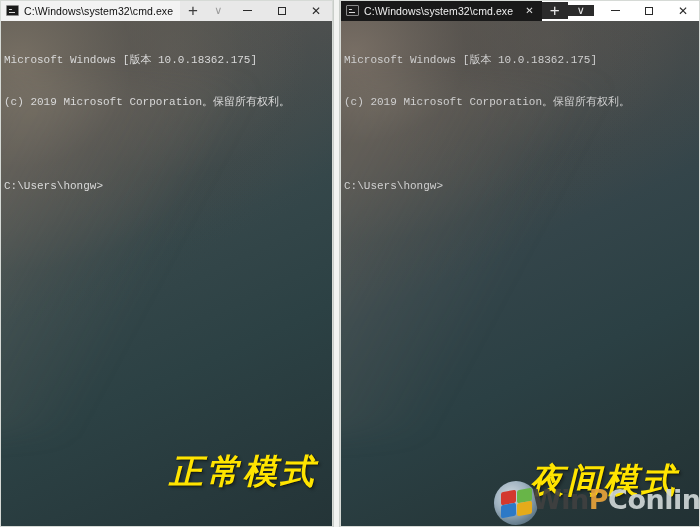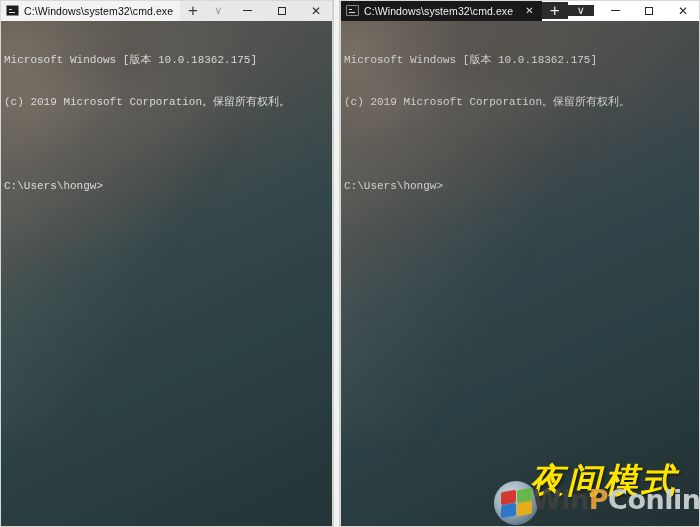--- a/index.html
+++ b/index.html
@@ -333,20 +333,21 @@
 
     <div class="console normal">
       <div class="bg"></div>
       <div class="streak"></div>
       <div class="text">
         <div>Microsoft Windows [版本 10.0.18362.175]</div>
         <div>(c) 2019 Microsoft Corporation。保留所有权利。</div>
         <div>&nbsp;</div>
         <div>C:\Users\hongw&gt;</div>
       </div>
+      <div class="caption">正常模式</div>
     </div>
   </div>
 
   <div class="seam"></div>
 
   <div class="panel right">
 
     <div class="titlebar dark">
       <div class="tabstrip">
         <div class="tab">

